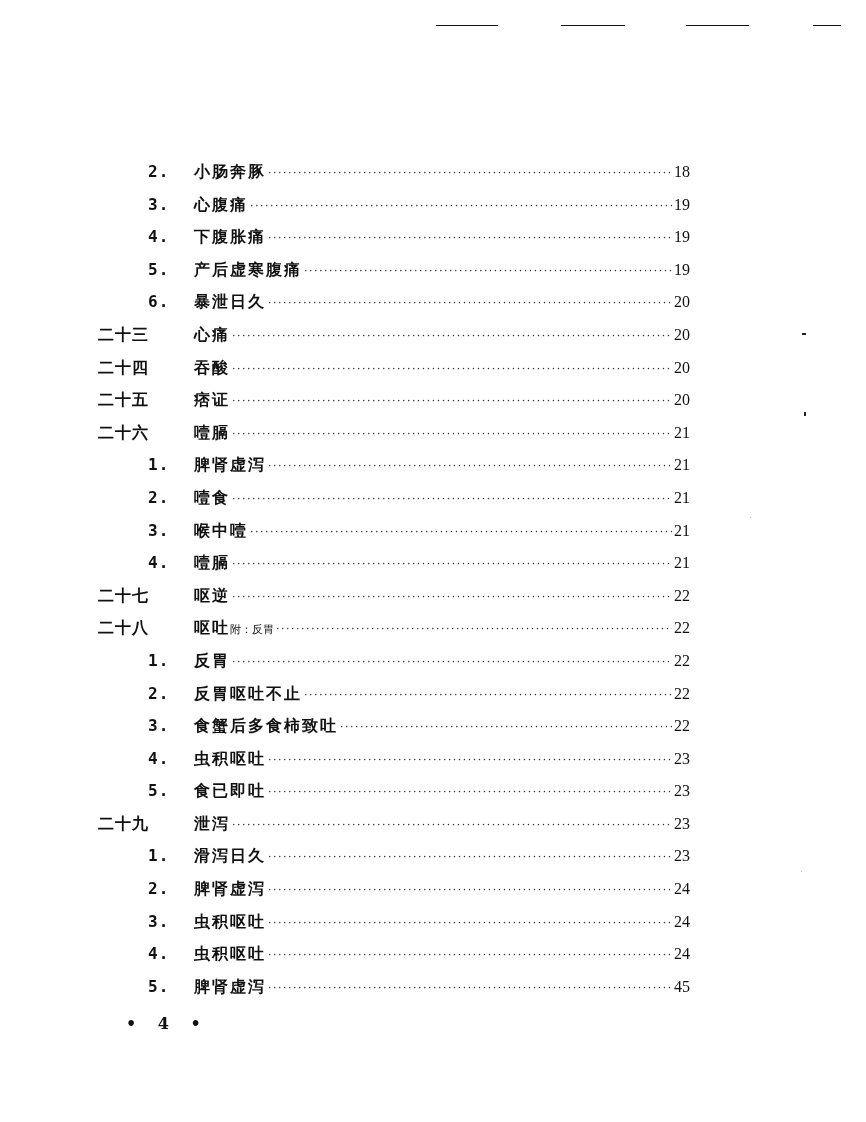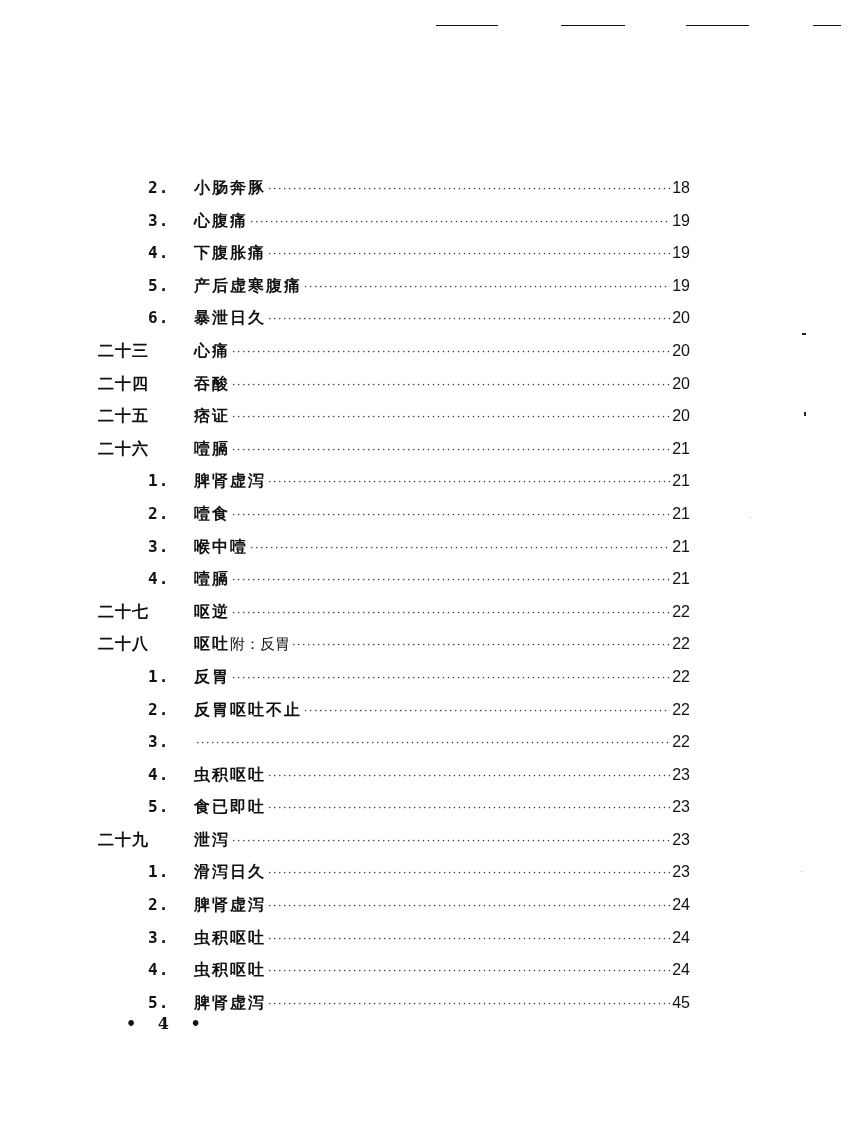--- a/index.html
+++ b/index.html
@@ -42,40 +42,39 @@
       width: 46px;
       flex: 0 0 46px;
       font-family: "DejaVu Sans Mono", "Liberation Mono", monospace;
     }
     .toc-title {
       flex: 0 0 auto;
       letter-spacing: 2px;
       font-weight: bold;
     }
     .toc-title .note {
-      font-size: 15px;
+      font-size: 11px;
       letter-spacing: 0;
       font-weight: normal;
     }
     .toc-leader {
       flex: 1 1 auto;
       overflow: hidden;
       margin: 0 2px;
       letter-spacing: 1.5px;
       font-size: 11px;
       color: #333;
     }
     .toc-leader::before {
       content: "··································································································································";
     }
     .toc-page {
       flex: 0 0 auto;
-      font-family: Liberation Sans, sans-serif;
+      font-family: Liberation Serif, serif;
       font-size: 16px;
-      margin-top: 16px;
     }
     .specks span {
       position: absolute;
       background: #222;
     }
     .folio {
       position: absolute;
       left: 126px;
       top: 1014px;
       font-size: 16px;
@@ -191,20 +190,21 @@
       <span class="toc-page">22</span>
     </div>
     <div class="toc-row">
       <span class="toc-num sub">2.</span>
       <span class="toc-title"><span>反胃呕吐不止</span></span>
       <span class="toc-leader"></span>
       <span class="toc-page">22</span>
     </div>
     <div class="toc-row">
       <span class="toc-num sub">3.</span>
+      <span class="toc-title"><span>食蟹后多食柿致吐</span></span>
       <span class="toc-leader"></span>
       <span class="toc-page">22</span>
     </div>
     <div class="toc-row">
       <span class="toc-num sub">4.</span>
       <span class="toc-title"><span>虫积呕吐</span></span>
       <span class="toc-leader"></span>
       <span class="toc-page">23</span>
     </div>
     <div class="toc-row">

